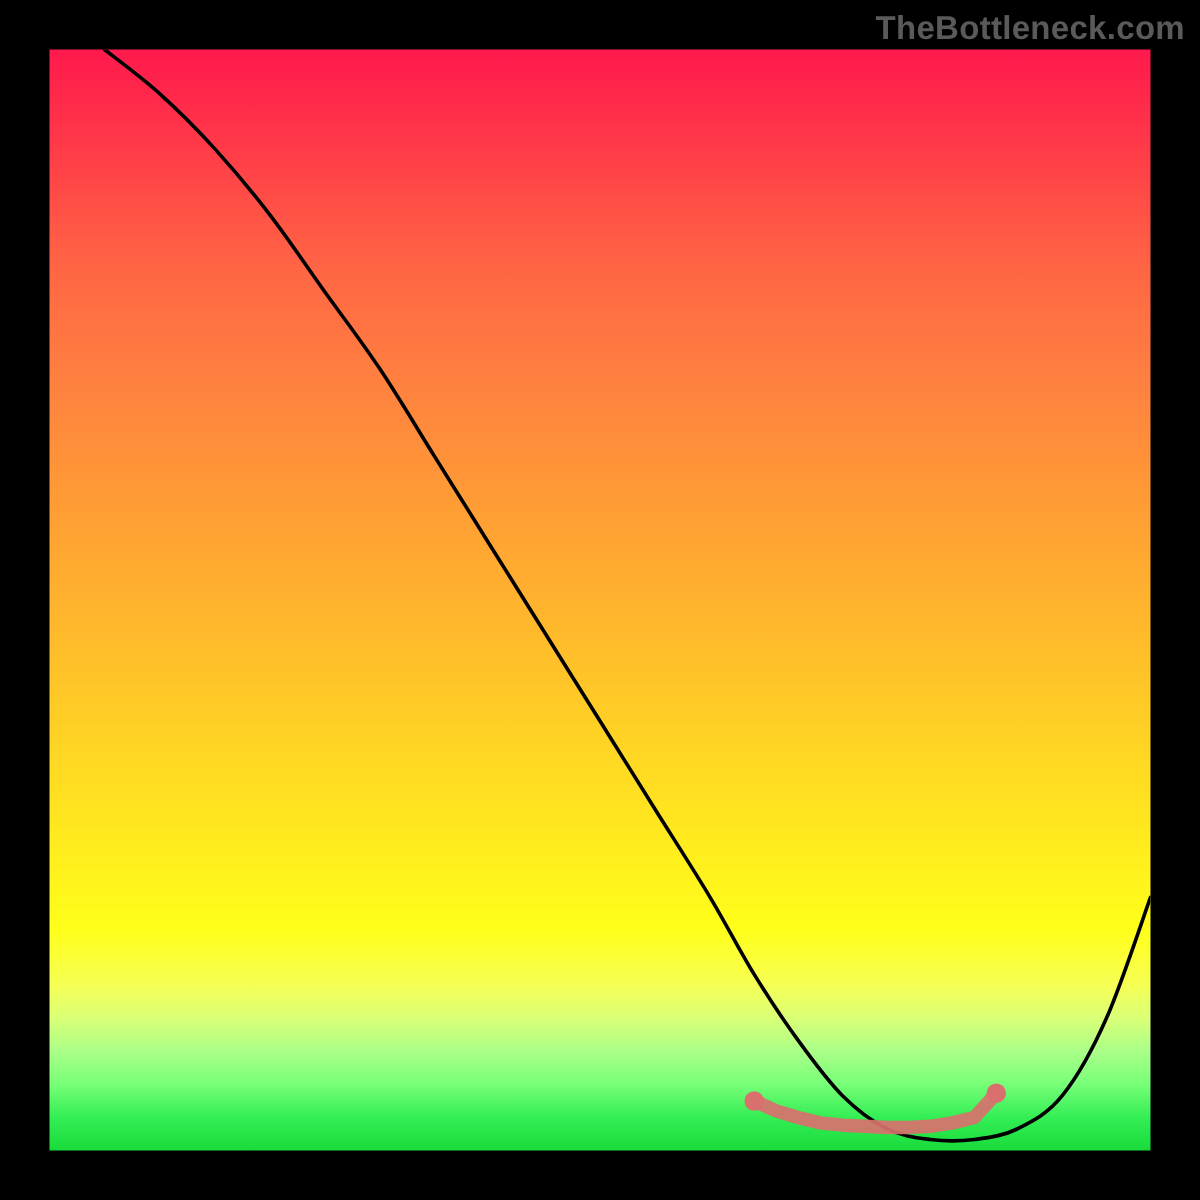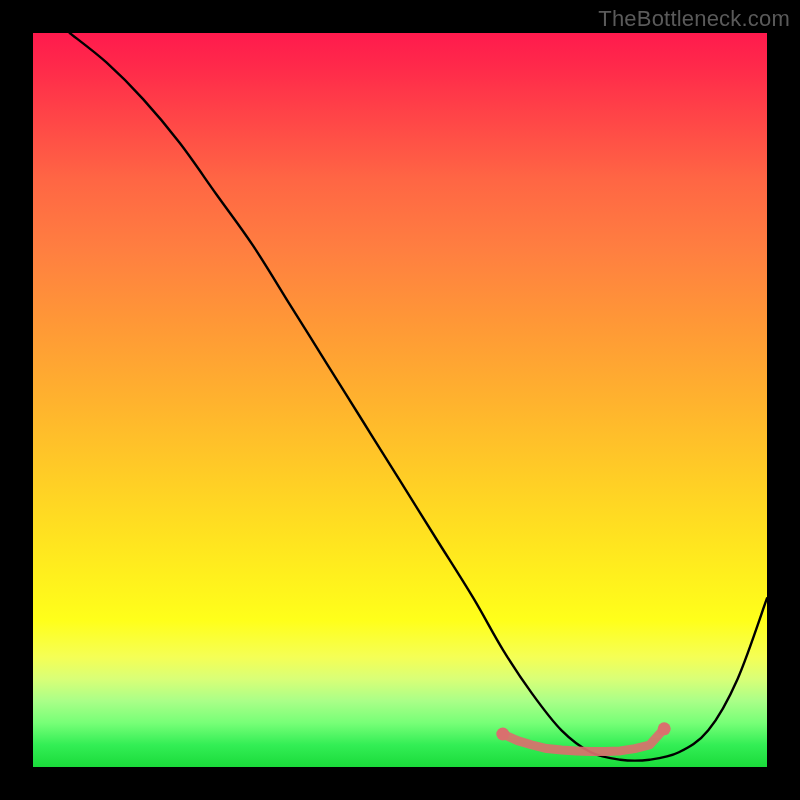--- a/index.html
+++ b/index.html
@@ -41,21 +41,21 @@
       #1adb3a 100%
     );
   }
   .watermark {
     position: absolute;
     top: 6px;
     right: 10px;
     font-family: Arial, Helvetica, sans-serif;
     font-size: 22px;
     color: #5a5a5a;
-    font-weight: 400;
+    font-weight: 700;
     letter-spacing: 0.2px;
   }
   svg.curve-layer {
     position: absolute;
     left: 0;
     top: 0;
     width: 734px;
     height: 734px;
   }
 </style>

